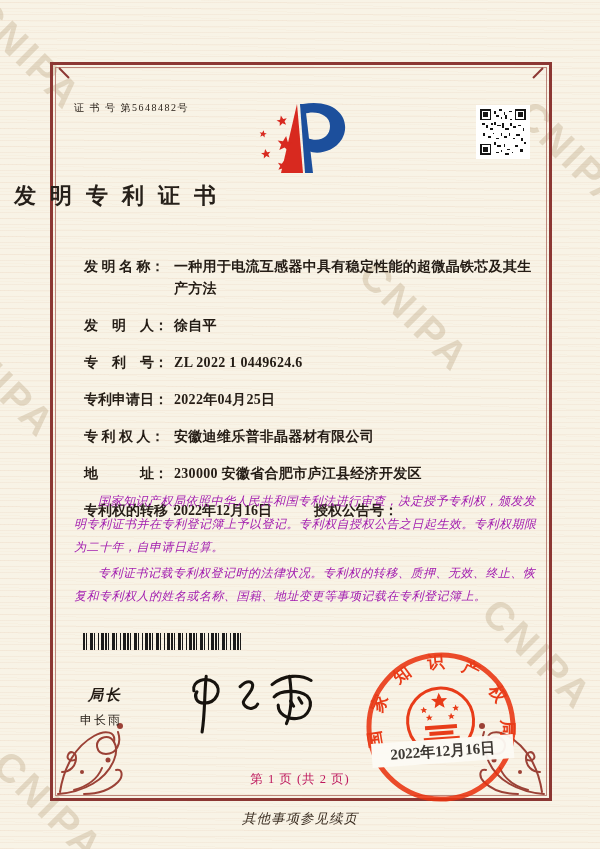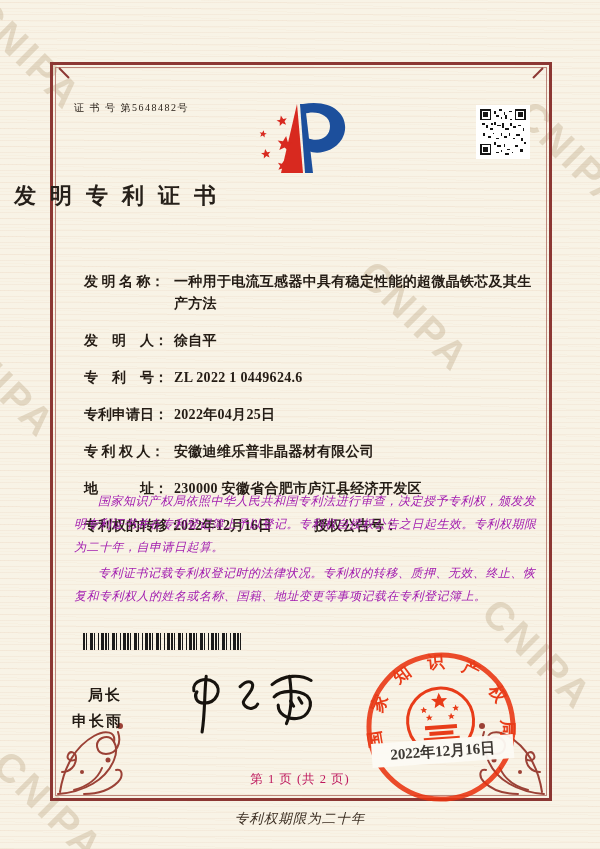--- a/index.html
+++ b/index.html
@@ -48,21 +48,21 @@
   .logo{position:absolute;left:250px;top:101px;width:102px;height:78px;z-index:4;}
   .title{
     position:absolute;left:0;top:181px;width:100%;text-align:left;
     font-size:22px;font-weight:bold;letter-spacing:14px;padding-left:14px;
     box-sizing:border-box;color:#26201a;z-index:4;
   }
   .qr{position:absolute;left:476px;top:105px;width:54px;height:54px;background:#fff;padding:4px;box-sizing:border-box;z-index:4;}
   .qr svg{display:block;width:100%;height:100%;}
 
   
-  .fields{position:absolute;left:84px;top:271px;right:64px;z-index:4;}
+  .fields{position:absolute;left:84px;top:256px;right:64px;z-index:4;}
   .f-row{display:flex;font-size:14px;line-height:22px;margin-bottom:15px;font-weight:bold;color:#241c15;}
   .f-label{flex:none;width:90px;white-space:pre;}
   .f-value{flex:1;letter-spacing:0.3px;}
   .f-label2{margin-left:42px;white-space:pre;}
   .f-value2{margin-left:2px;}
 
   
   .paras{position:absolute;left:74px;top:490px;width:464px;z-index:4;
     font-size:12px;line-height:1.92;color:#a21caf;font-style:italic;}
   .paras p{margin:0 0 3px 0;text-indent:2em;letter-spacing:0.5px;}
@@ -73,22 +73,22 @@
     background-image:repeating-linear-gradient(90deg,
       #1b1b1b 0 2px, transparent 2px 3px,
       #1b1b1b 3px 4px, transparent 4px 7px,
       #1b1b1b 7px 10px, transparent 10px 11px,
       #1b1b1b 11px 12px, transparent 12px 15px,
       #1b1b1b 15px 16px, transparent 16px 18px,
       #1b1b1b 18px 21px, transparent 21px 22px);
   }
 
   
-  .signer-title{position:absolute;left:88px;top:686px;font-size:15px;font-weight:600;letter-spacing:2px;z-index:4;}
-  .signer-name{position:absolute;left:72px;top:712px;font-size:15px;font-weight:700;letter-spacing:2px;z-index:4;}
+  .signer-title{position:absolute;left:88px;top:686px;font-size:15px;font-weight:600;letter-spacing:2px;z-index:4;font-style:italic;}
+  .signer-name{position:absolute;left:80px;top:712px;font-size:12px;font-weight:400;letter-spacing:2px;z-index:4;}
   .autograph{position:absolute;left:183px;top:664px;width:140px;height:72px;z-index:5;}
 
   
   .seal{position:absolute;left:364px;top:649px;width:156px;height:156px;z-index:5;
     transform:rotate(-4deg);opacity:0.95;}
 
   .page-info{position:absolute;left:0;top:771px;width:100%;text-align:center;font-size:12.5px;color:#be185d;z-index:4;letter-spacing:1px;}
   .note{position:absolute;left:0;top:810px;width:100%;text-align:center;font-size:13.5px;font-style:italic;color:#3b2e22;z-index:4;letter-spacing:1px;}
 </style>
 </head>
@@ -282,15 +282,15 @@
       <rect x="65" y="82" width="24" height="4"></rect>
       <rect x="59" y="88" width="36" height="3"></rect>
       <rect x="68" y="93" width="4" height="6"></rect>
       <rect x="82" y="93" width="4" height="6"></rect>
     </g>
     <rect x="6" y="90" width="142" height="24" fill="#fdfbf5"></rect>
     <text x="77" y="107" text-anchor="middle" font-size="15" font-weight="bold" fill="#34302b">2022年12月16日</text>
   </svg>
 
   <div class="page-info">第 1 页 (共 2 页)</div>
-  <div class="note">专利权期限为二十年</div>
+  <div class="note">其他事项参见续页</div>
 
 </div>
 
 </body></html>

